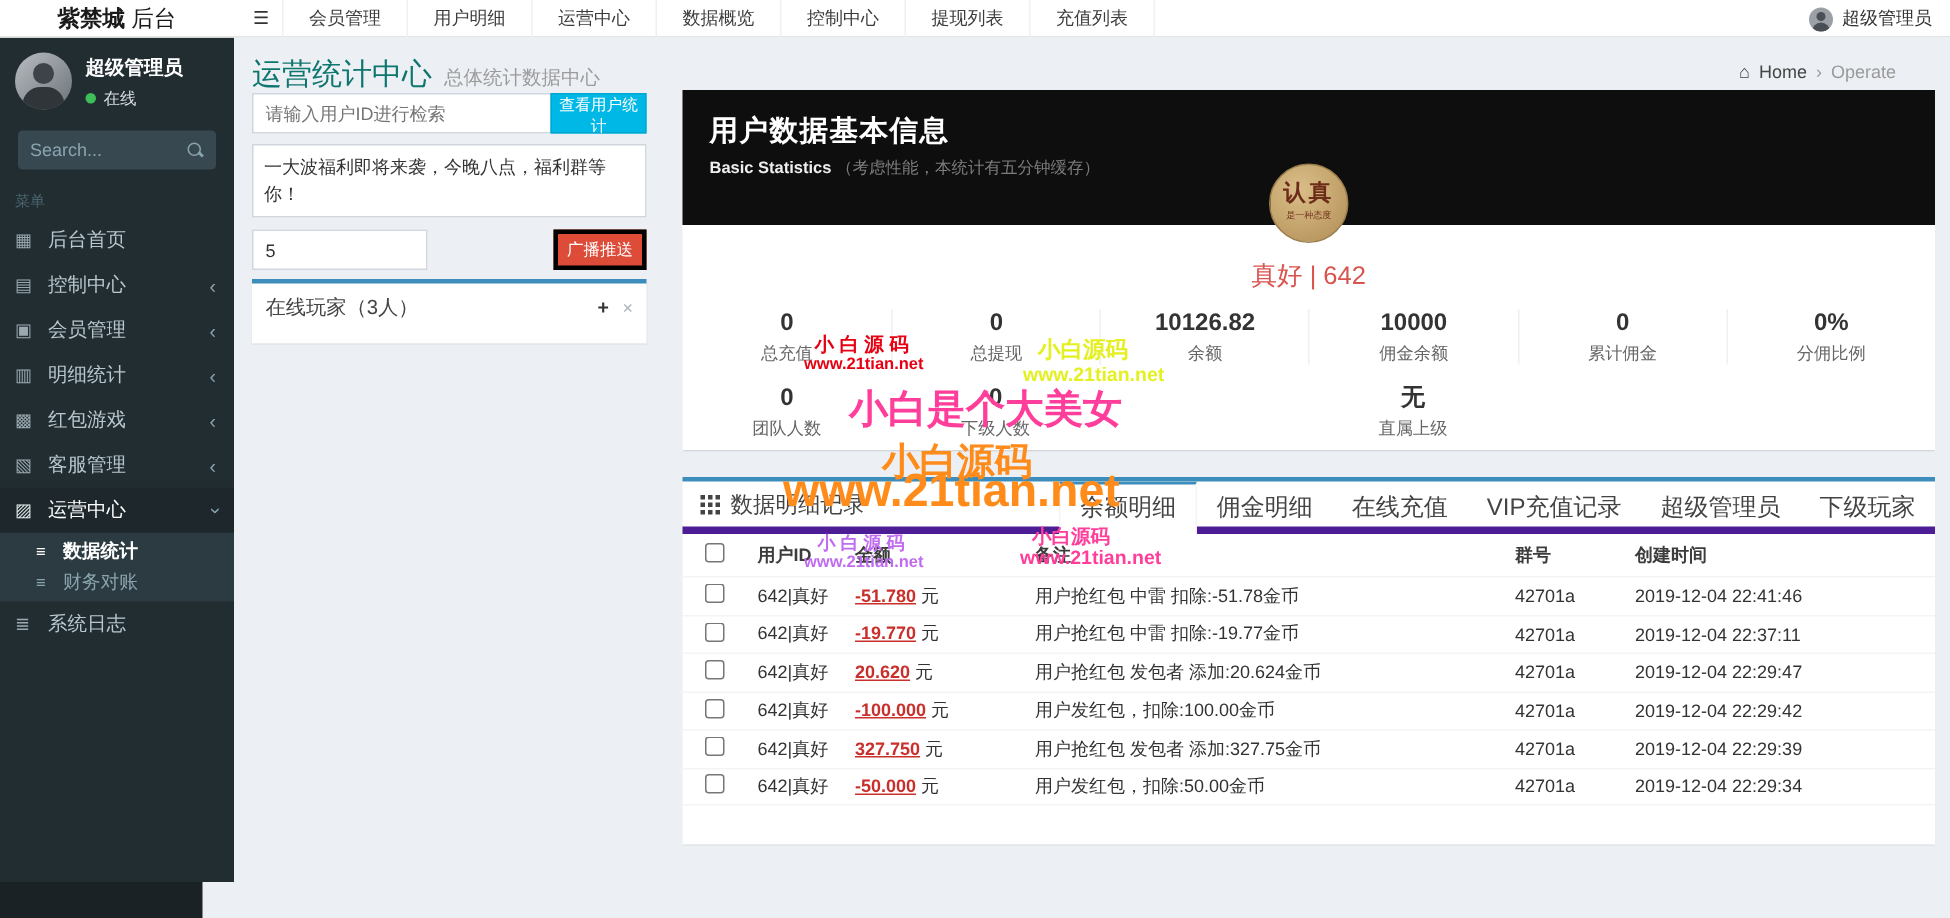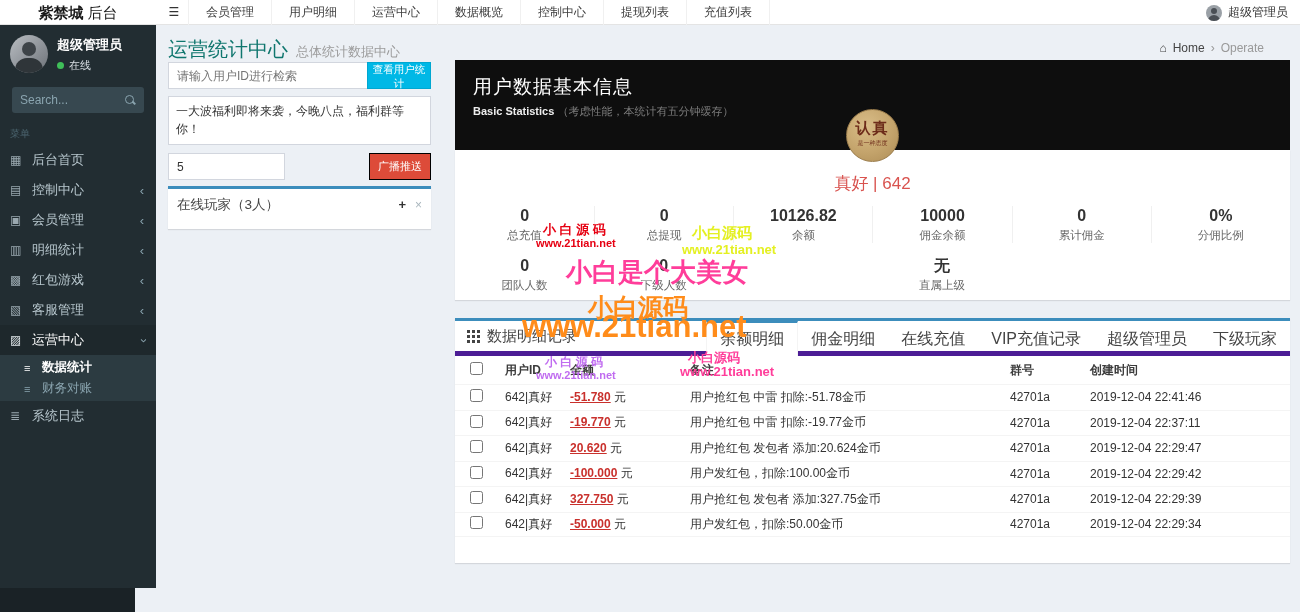--- a/index.html
+++ b/index.html
@@ -57,33 +57,33 @@
   .breadcrumb .sep, .breadcrumb .cur { color:#999; }
   .home-ic { font-size:12px; color:#444; }
 
   
   .inp { border:1px solid #d2d6de; background:#fff; font-size:12px; color:#333; padding:0 8px; outline:none; font-family:inherit; }
   .search-row { position:absolute; left:168px; top:62px; width:263px; height:27px; display:flex; }
   .search-row input { flex:1; height:27px; border-right:none; }
   .btn-cyan { width:64px; height:27px; background:#00b8e6; color:#fff; border:1px solid #00a7d1; font-size:10.5px; cursor:pointer; font-family:inherit; }
   .broadcast-box { position:absolute; left:168px; top:96px; width:263px; height:49px; border:1px solid #d2d6de; background:#fff; font-size:12px; color:#333; padding:5px 7px; resize:none; outline:none; font-family:inherit; line-height:1.5; }
   .interval-input { position:absolute; left:168px; top:153px; width:117px; height:27px; }
-  .btn-red { position:absolute; left:369px; top:153px; width:62px; height:27px; background:#dd4b39; border:1px solid #000000; color:#fff; font-size:11px; cursor:pointer; font-family:inherit; }
+  .btn-red { position:absolute; left:369px; top:153px; width:62px; height:27px; background:#dd4b39; border:3px solid #000000; color:#fff; font-size:11px; cursor:pointer; font-family:inherit; }
   .online-panel { position:absolute; left:168px; top:186px; width:263px; background:#fff; border-top:3px solid #3c8dbc; box-shadow:0 1px 1px rgba(0,0,0,.1); }
   .online-head { height:31px; display:flex; align-items:center; padding:0 9px; }
   .online-title { flex:1; font-size:13.5px; color:#444; }
   .online-tools { display:flex; gap:9px; align-items:center; }
   .tool-plus { font-size:13px; color:#333; font-weight:bold; cursor:pointer; }
   .tool-close { font-size:12px; color:#a9b6bd; cursor:pointer; }
   .online-body { height:9px; }
 
   
   .stats-panel { position:absolute; left:455px; top:60px; width:835px; height:240px; z-index:1; }
   .stats-dark { position:absolute; left:0; top:0; width:835px; height:90px; background:#0e0e0e; }
-  .stats-dark h2 { position:absolute; left:18px; top:14px; font-size:19px; color:#fff; font-weight:normal; letter-spacing:1px; }
+  .stats-dark h2 { position:absolute; left:18px; top:14px; font-size:19px; color:#fff; font-weight:bold; letter-spacing:1px; }
   .stats-sub { position:absolute; left:18px; top:44px; font-size:11px; }
   .stats-sub b { color:#eee; }
   .stats-sub span { color:#7d7d7d; }
   .stats-white { position:absolute; left:0; top:90px; width:835px; height:150px; background:#fff; box-shadow:0 1px 1px rgba(0,0,0,.1); }
   .badge { position:absolute; left:391px; top:49px; width:53px; height:53px; border-radius:50%; background:radial-gradient(circle at 35% 30%,#d8bb85,#c3a express 165,#c2a express); background:radial-gradient(circle at 38% 32%,#d9bd88,#c2a express); background:radial-gradient(circle at 38% 32%,#d9bd88 0%,#c4a46c 55%,#ad8c55 100%); border:1px solid #9c7e4d; z-index:3; text-align:center; }
   .badge .b1 { display:block; margin-top:9px; font-size:15px; font-weight:bold; color:#6d2c1a; letter-spacing:2px; }
   .badge .b2 { display:block; margin-top:1px; font-size:6px; color:#6d2c1a; }
   .stats-user { position:absolute; left:0; top:112px; width:835px; text-align:center; font-size:17px; color:#d9534f; }
   .stats-row1 { position:absolute; left:0; top:146px; width:835px; display:flex; }
   .stat { width:139.17px; text-align:center; }

